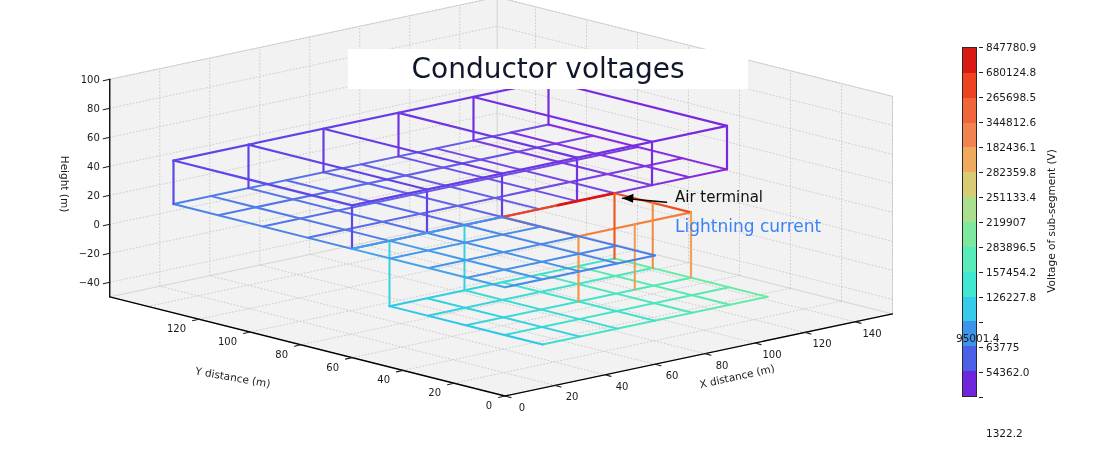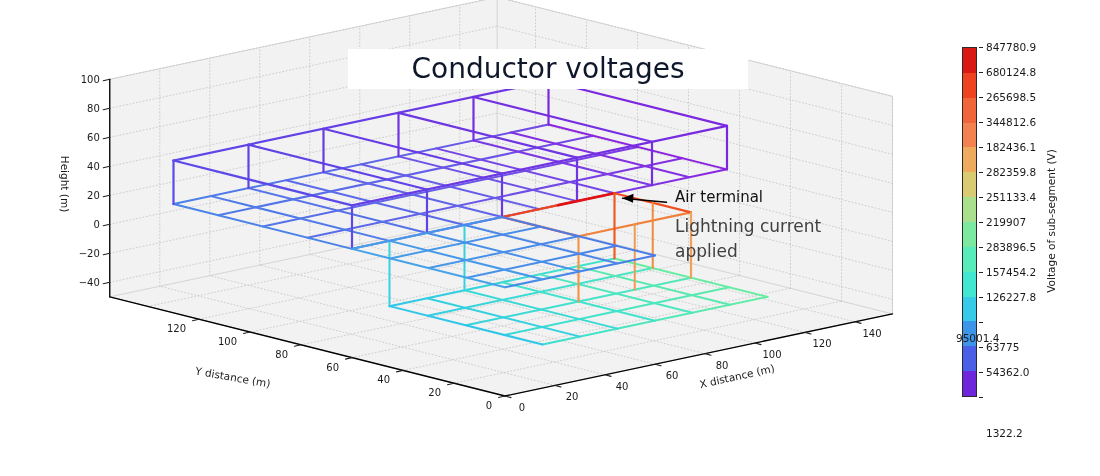--- a/index.html
+++ b/index.html
@@ -244,23 +244,22 @@
       </g>
       <g>
         <line x1="622.5" y1="198.20000000000005" x2="666.5" y2="202.20000000000005" stroke="#000000" stroke-width="1.5" stroke-linecap="round"></line>
         <polygon points="622.5,198.20000000000005 633.5,193.70000000000005 633,202.70000000000005" fill="#000000"></polygon>
       </g>
     </svg>
 
   <div class="title">Conductor voltages</div>
 
   <div class="ann-air">Air terminal</div>
-  <div class="ann-lightning" style="color: #404040;">
+  <div class="ann-lightning" style="color: #3b82f6;">
     <div>Lightning current</div>
-    <div>applied</div>
   </div>
 
   <div id="xlabel" class="axis-label">X distance (m)</div>
   <div id="ylabel" class="axis-label">Y distance (m)</div>
   <div id="zlabel" class="axis-label">Height (m)</div>
 
   <div id="colorbar">
       <div class="seg" style="background: rgb(218, 26, 18);"></div>
       <div class="seg" style="background: rgb(237, 67, 32);"></div>
       <div class="seg" style="background: rgb(241, 101, 58);"></div>

